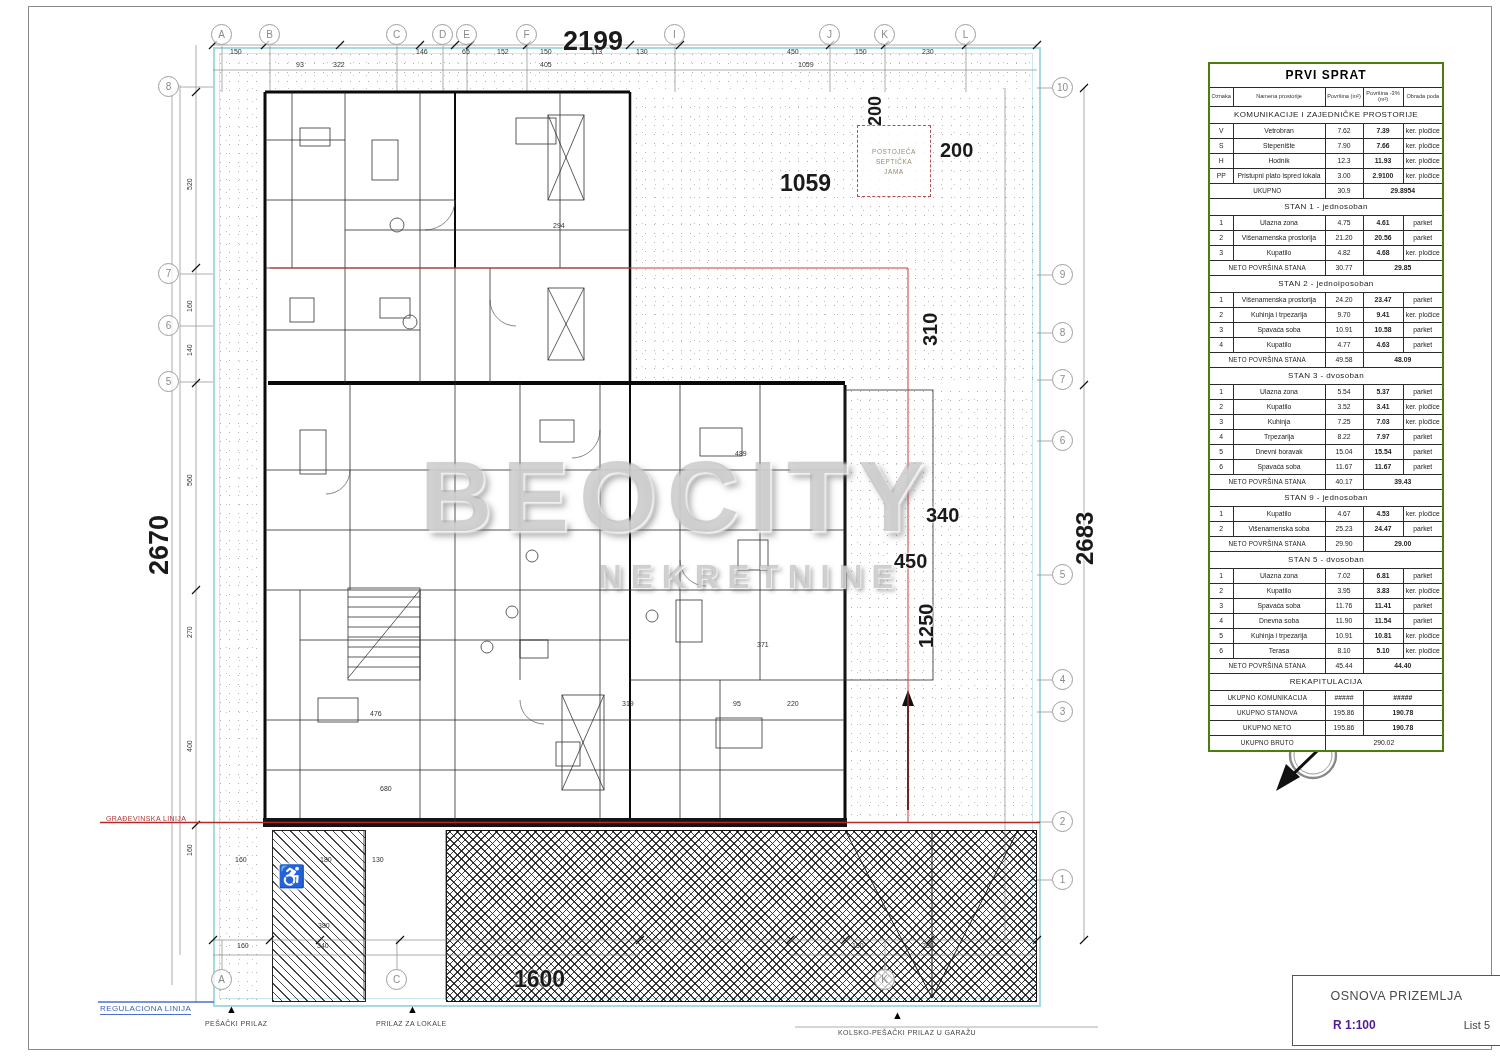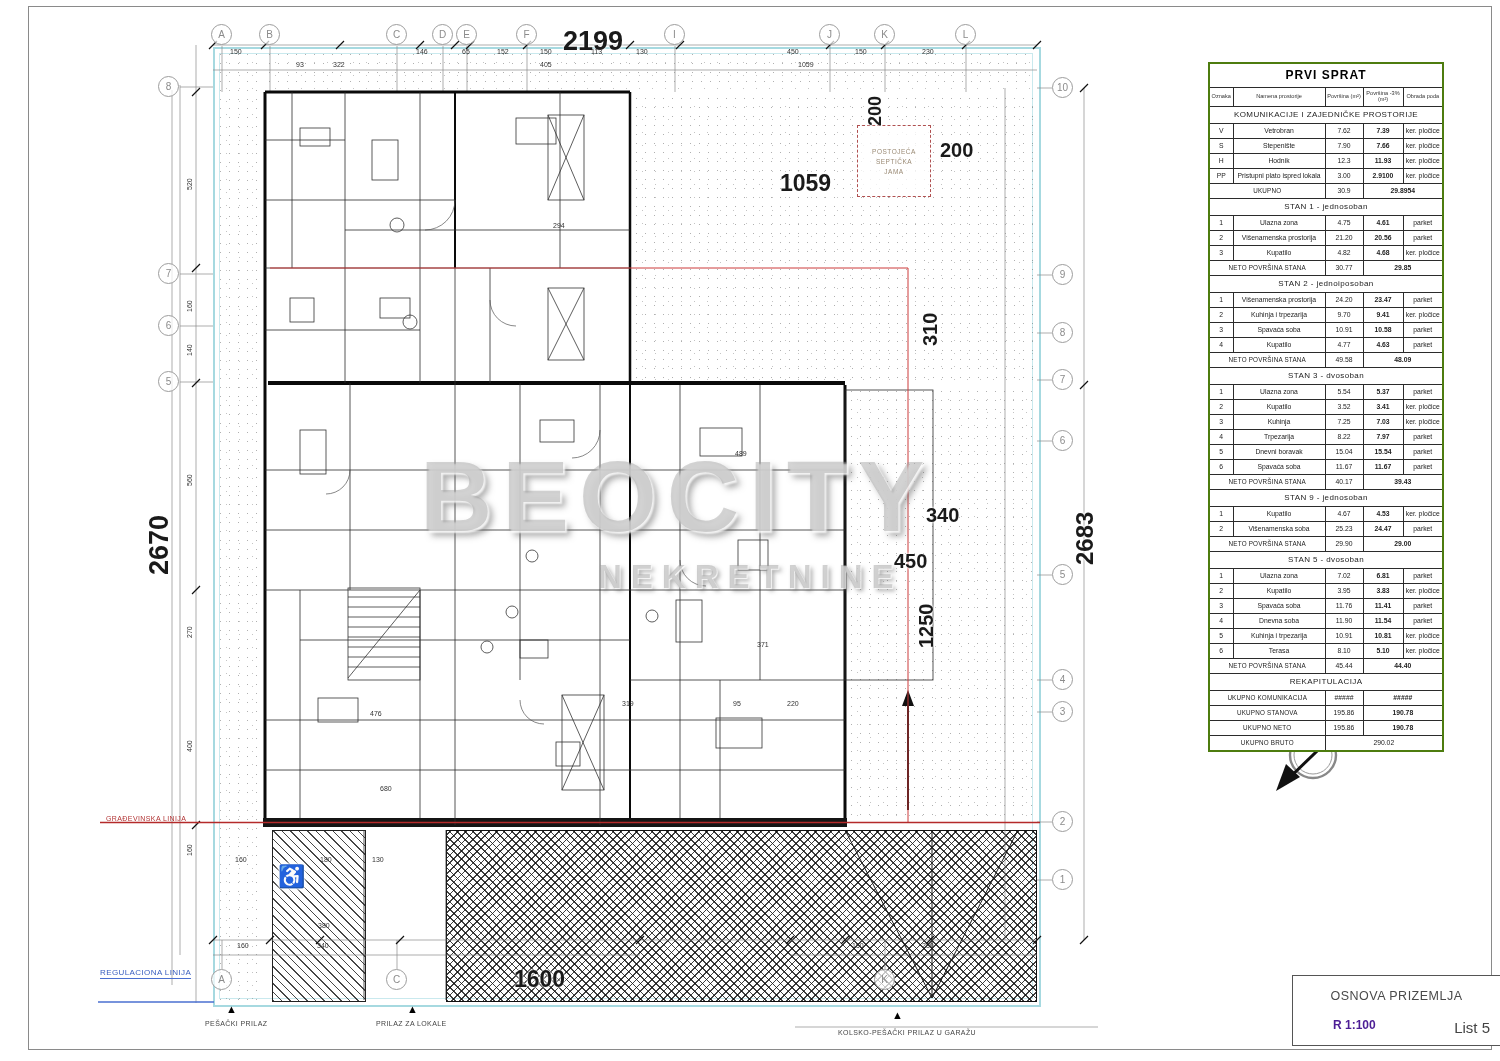--- a/index.html
+++ b/index.html
@@ -62,21 +62,21 @@
   #area-table td.sec{font-size:8px;height:14px;letter-spacing:.4px;color:#1c1c1c;}
   #area-table td.bold{font-weight:bold;}
   #area-table td.tot{font-size:6.3px;letter-spacing:.2px;}
   #area-table{border:2px solid #4d7c0f;}
   
   .tblock{position:absolute;left:1292px;top:975px;width:219px;height:71px;border:1px solid #555;
           box-sizing:border-box;background:#fff;}
   .tb-title{position:absolute;left:0;right:10px;top:13px;text-align:center;font-size:12.5px;
             color:#4a4a4a;letter-spacing:.5px;}
   .tb-scale{position:absolute;left:40px;top:42px;font-size:12px;font-weight:bold;color:#4c1d95;}
-  .tb-sheet{position:absolute;right:20px;top:43px;font-size:15px;color:#444;text-align:right;}
+  .tb-sheet{position:absolute;right:20px;top:43px;font-size:11px;color:#444;text-align:right;}
   svg{position:absolute;left:0;top:0;}
 </style>
 </head>
 <body>
 
 <div class="frame"></div>
 
 <div class="plot"></div>
 <div class="plot2"></div>
 
@@ -269,21 +269,21 @@
 <span class="gb" style="left:158px;top:76px;">8</span>
 <span class="gb" style="left:158px;top:263px;">7</span>
 <span class="gb" style="left:158px;top:315px;">6</span>
 <span class="gb" style="left:158px;top:371px;">5</span>
 
 <span class="gb" style="left:211px;top:969px;">A</span>
 <span class="gb" style="left:386px;top:969px;">C</span>
 <span class="gb" style="left:874px;top:969px;">K</span>
 
 <span class="redlbl" style="left:106px;top:815px;">GRAĐEVINSKA LINIJA</span>
-<span class="blulbl" style="left:100px;top:968px;">REGULACIONA LINIJA</span>
+<span class="blulbl" style="left:100px;top:1004px;">REGULACIONA LINIJA</span>
 
 <span class="tri" style="left:226px;top:1004px;">▲</span>
 <span class="tri" style="left:407px;top:1004px;">▲</span>
 <span class="tri" style="left:892px;top:1010px;">▲</span>
 <span class="acc" style="left:205px;top:1020px;">PEŠAČKI PRILAZ</span>
 <span class="acc" style="left:376px;top:1020px;">PRILAZ ZA LOKALE</span>
 <span class="acc" style="left:838px;top:1029px;">KOLSKO-PEŠAČKI PRILAZ U GARAŽU</span>
 
 <span class="wheel" style="left:278px;top:866px;">♿</span>
 

